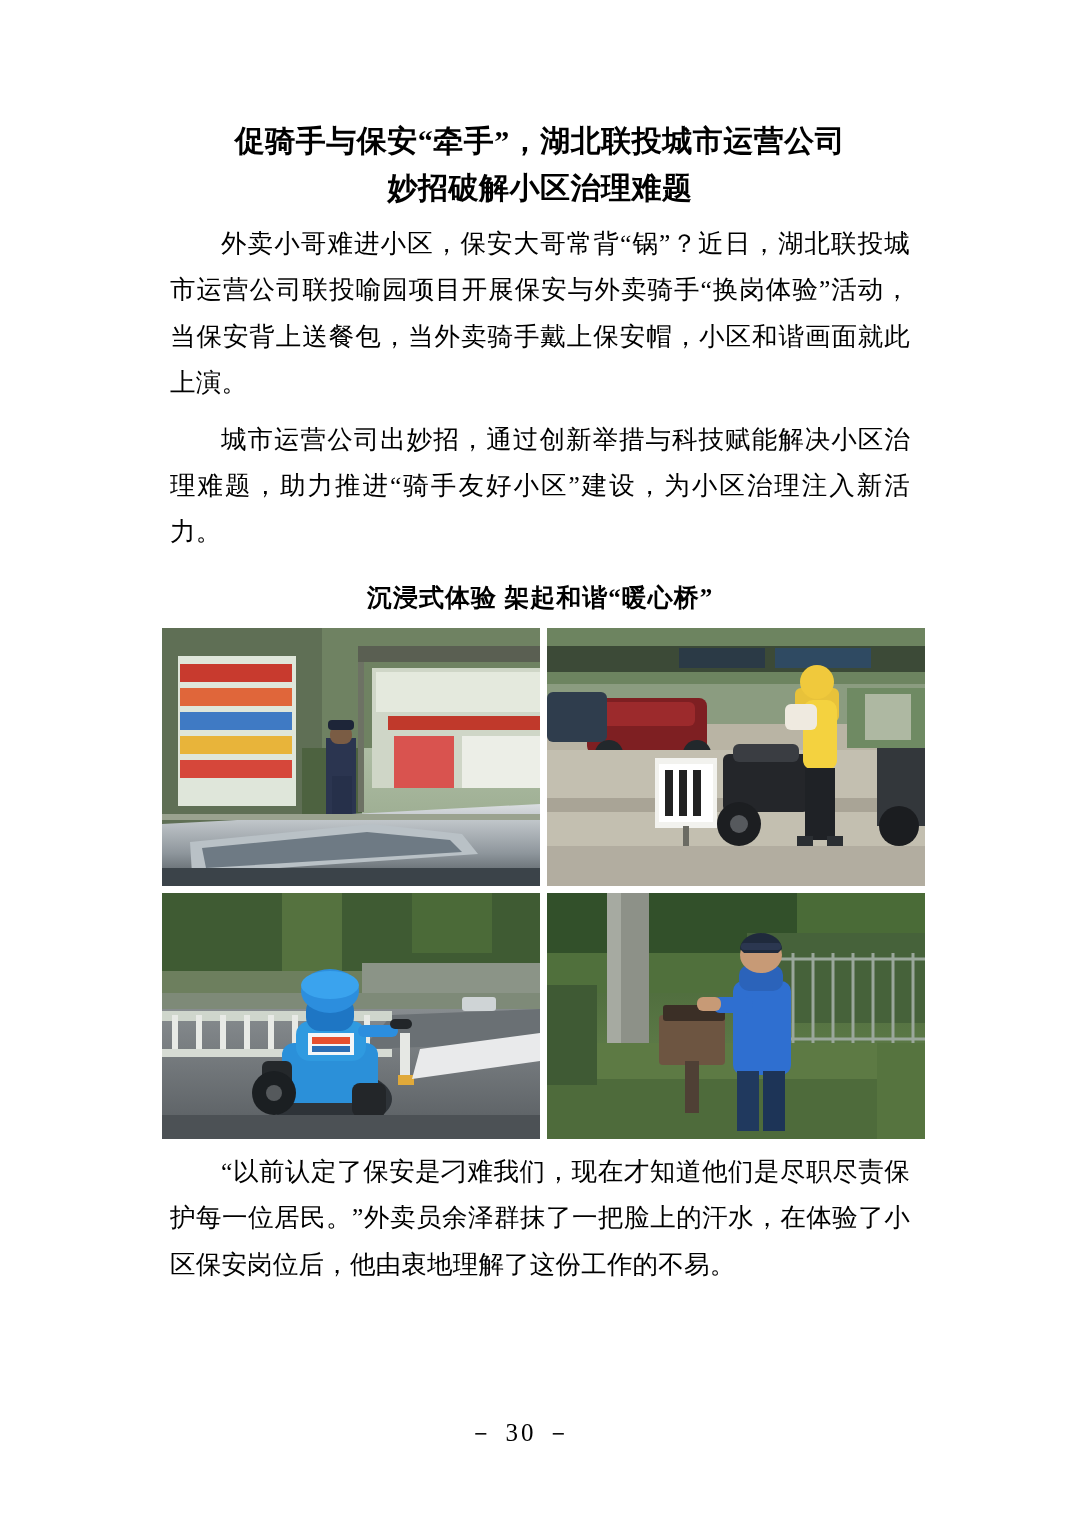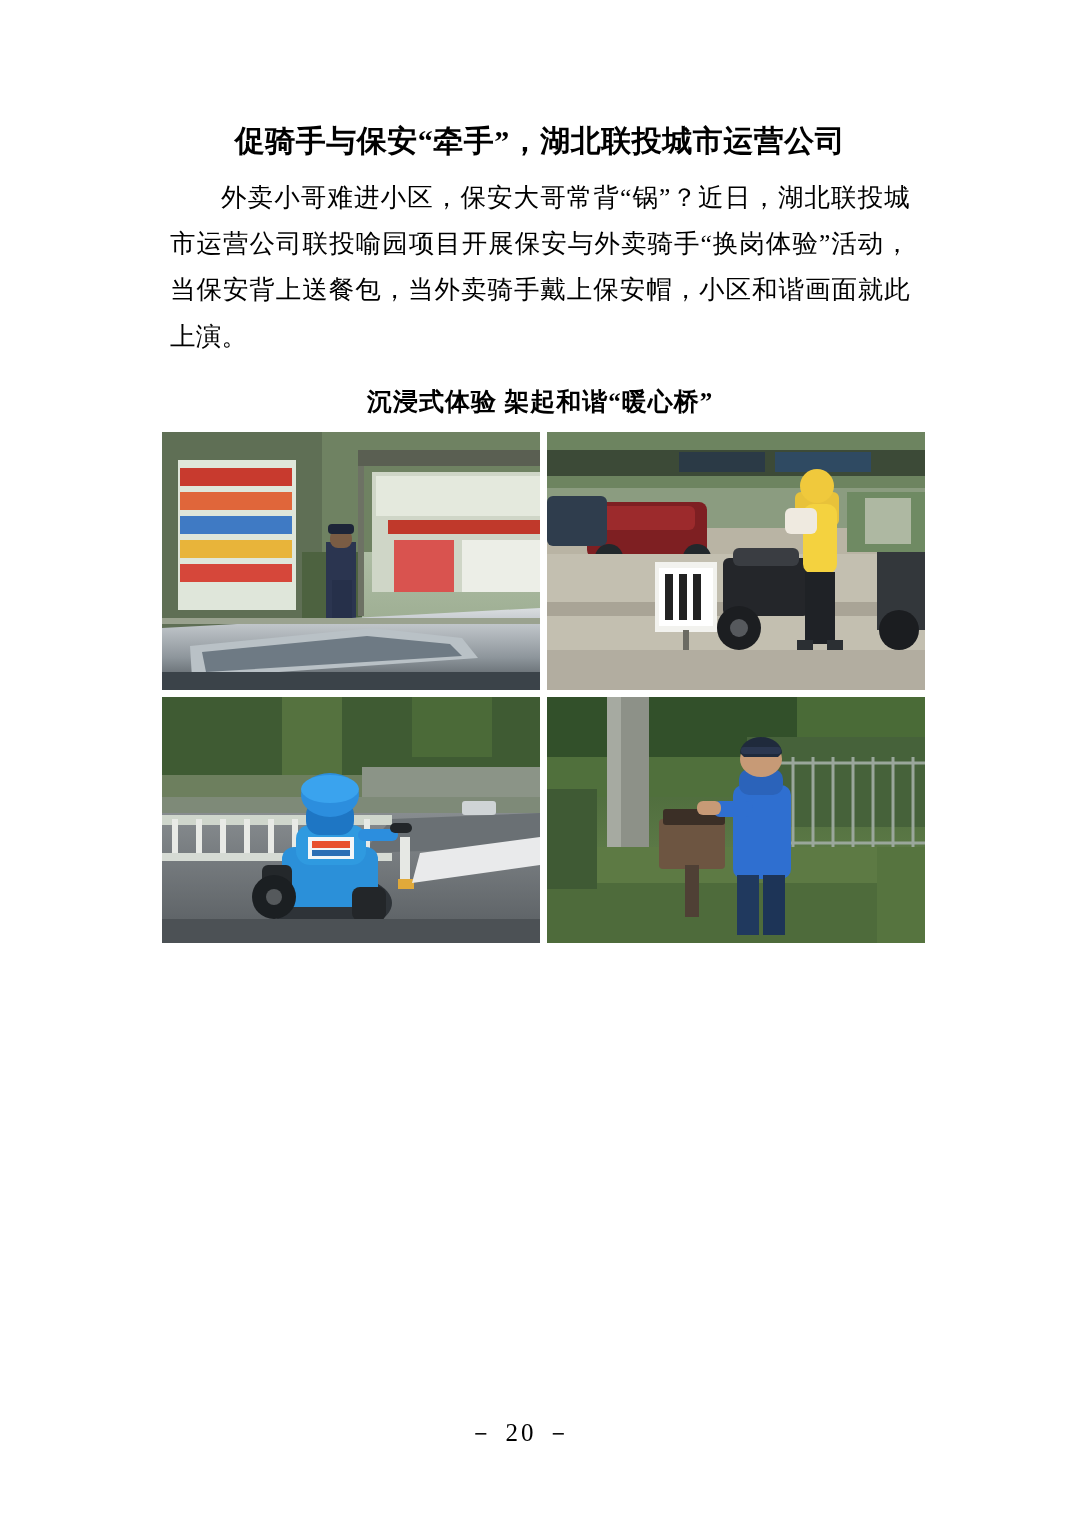--- a/index.html
+++ b/index.html
@@ -95,23 +95,25 @@
   }
 </style>
 </head>
 <body>
 
 <div class="page">
   <div class="content">
 
     <h1 class="doc-title">
       <span class="title-line">促骑手与保安“牵手”，湖北联投城市运营公司</span>
+      <span class="title-line">妙招破解小区治理难题</span>
     </h1>
 
     <p class="body-para para-gap-top">外卖小哥难进小区，保安大哥常背“锅”？近日，湖北联投城市运营公司联投喻园项目开展保安与外卖骑手“换岗体验”活动，当保安背上送餐包，当外卖骑手戴上保安帽，小区和谐画面就此上演。</p>
+    <p class="body-para">城市运营公司出妙招，通过创新举措与科技赋能解决小区治理难题，助力推进“骑手友好小区”建设，为小区治理注入新活力。</p>
 
     <div class="subhead">沉浸式体验 架起和谐“暖心桥”</div>
 
     <div class="photo-grid">
 
       <div class="photo">
         <svg viewBox="0 0 378 258" preserveAspectRatio="none">
           <defs>
             <linearGradient id="g1sky" x1="0" y1="0" x2="0" y2="1">
               <stop offset="0%" stop-color="#c8d6c0"></stop>
@@ -297,17 +299,18 @@
           <rect x="150" y="104" width="24" height="14" rx="6" fill="#c79a76"></rect>
           <rect x="190" y="178" width="22" height="60" fill="#20395e"></rect>
           <rect x="216" y="178" width="22" height="60" fill="#1d3457"></rect>
           <rect x="0" y="92" width="50" height="100" fill="#3f5a34"></rect>
           <rect x="330" y="150" width="48" height="96" fill="#56743f"></rect>
         </svg>
       </div>
 
     </div>
 
+    <p class="body-para after-photos">“以前认定了保安是刁难我们，现在才知道他们是尽职尽责保护每一位居民。”外卖员余泽群抹了一把脸上的汗水，在体验了小区保安岗位后，他由衷地理解了这份工作的不易。</p>
 
   </div>
 
-  <div class="page-number">－ 20 －</div>
+  <div class="page-number">－ 30 －</div>
 </div>
 
 </body></html>

